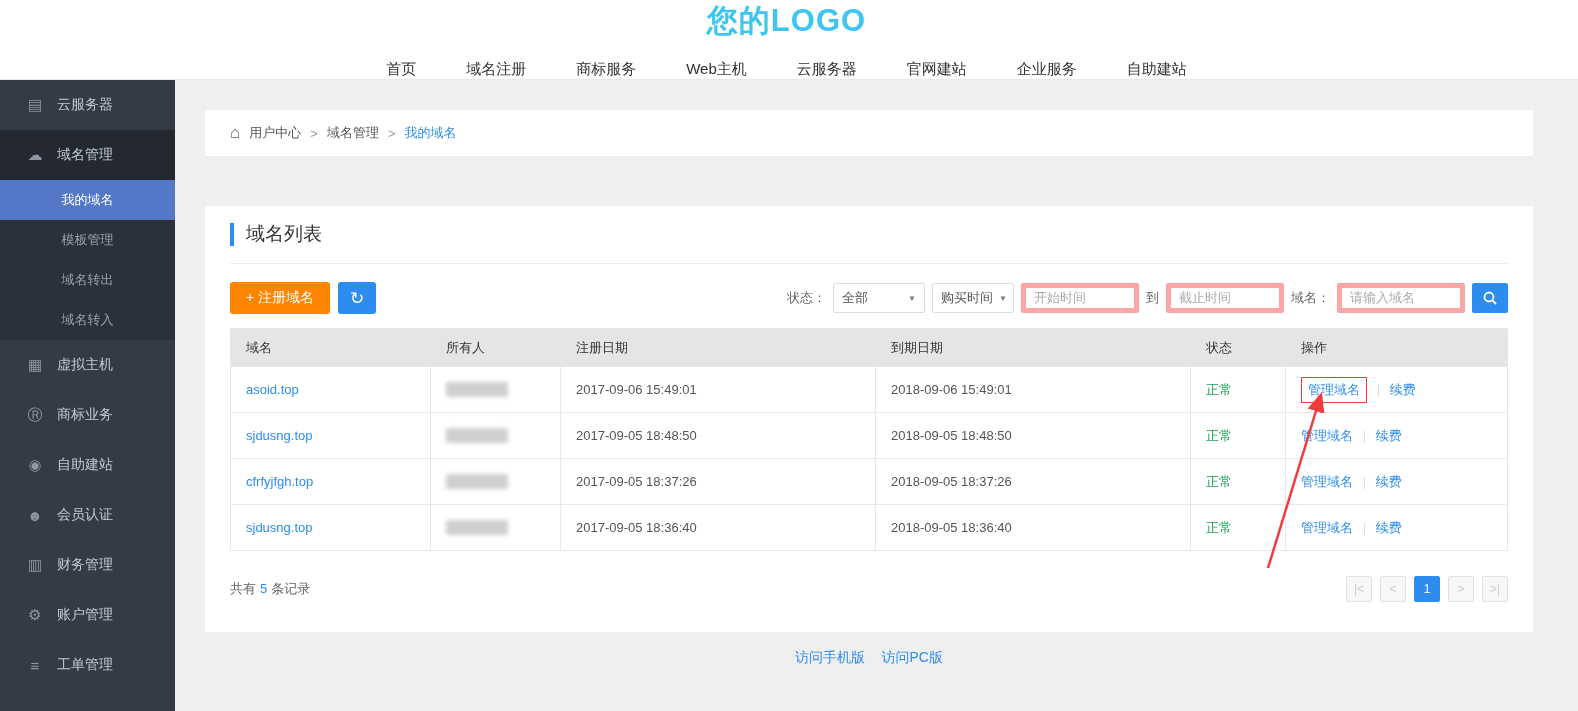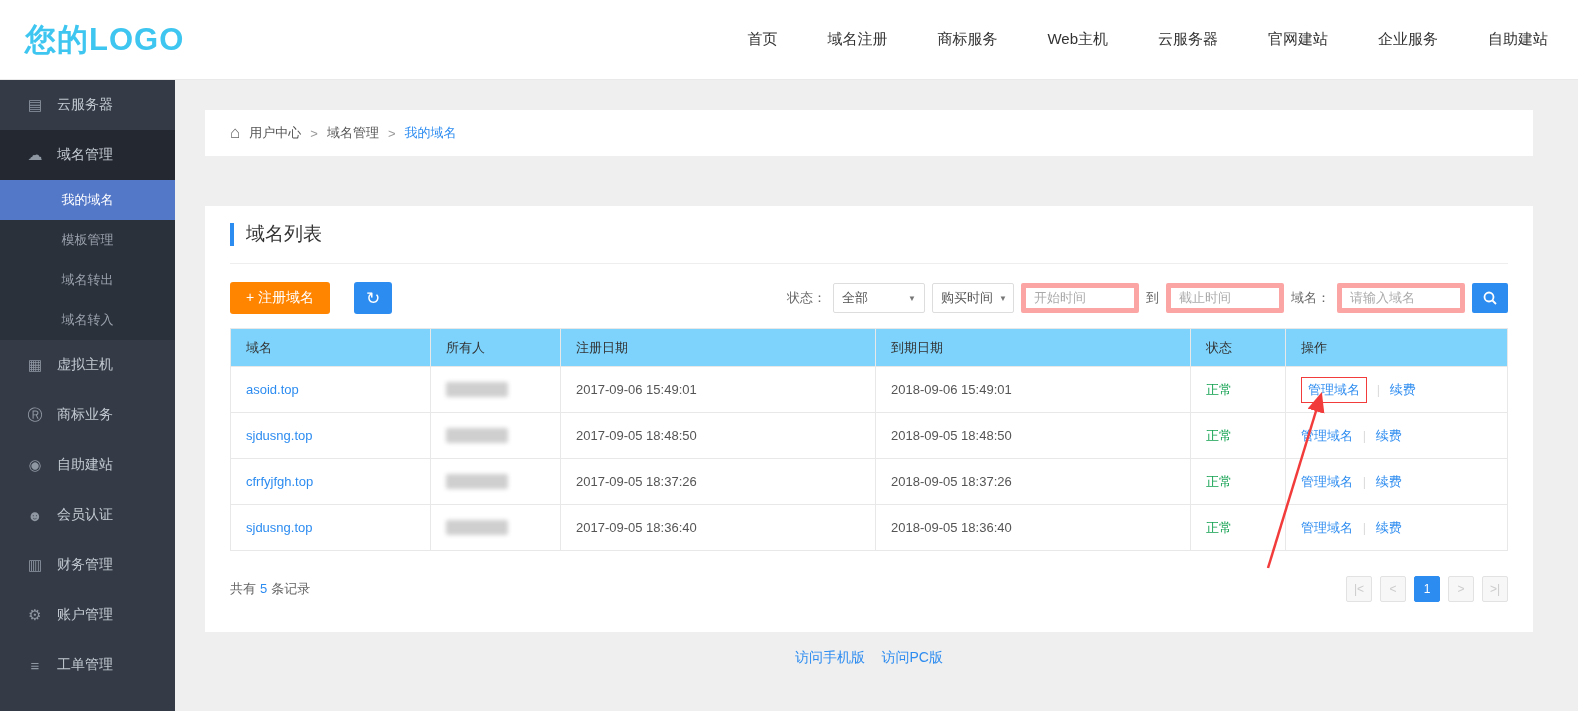--- a/index.html
+++ b/index.html
@@ -10,21 +10,21 @@
     position:relative;
     overflow:hidden;
     color:#333;
   }
   a { text-decoration:none; }
 
   
   .header {
     height:80px; background:#fff; display:flex; align-items:center;
     justify-content:space-between; padding:0 30px 0 25px;
-    border-bottom:1px solid #e9e9e9; position:relative; z-index:2;
+    border-bottom:1px solid #e9e9e9; position:relative; z-index:2;flex-direction:column;
   }
   .logo { font-size:31px; font-weight:bold; color:#3fc6f0; letter-spacing:1px; }
   .nav { display:flex; gap:50px; }
   .nav a { font-size:15px; color:#333; }
 
   
   .sidebar { position:absolute; left:0; top:80px; bottom:0; width:175px; background:#343b46; z-index:2; }
   .side-item { height:50px; display:flex; align-items:center; padding-left:26px; color:#c3c9d1; font-size:14px; cursor:pointer; }
   .side-item .ic { width:18px; margin-right:13px; font-size:15px; color:#8f97a3; text-align:center; }
   .side-item.open { background:#232831; }
@@ -38,33 +38,33 @@
   .breadcrumb .home-ic { color:#666; font-size:17px; }
   .breadcrumb a { color:#555; }
   .breadcrumb .bc-sep { color:#999; }
   .breadcrumb a.current { color:#2d8cf0; }
 
   .card { background:#fff; margin-top:50px; padding:0 25px 30px; }
   .card-title-row { height:58px; display:flex; align-items:center; border-bottom:1px solid #eee; }
   .card-title { font-size:19px; font-weight:normal; color:#333; border-left:4px solid #2d8cf0; padding-left:12px; line-height:1.2; }
 
   .toolbar { display:flex; align-items:center; justify-content:space-between; margin:18px 0 14px; }
-  .toolbar-left { display:flex; align-items:flex-start;gap:16px; }
+  .toolbar-left { display:flex; align-items:flex-start; }
   .btn-orange { background:#ff8400; color:#fff; border:none; height:32px; padding:0 16px; font-size:14px; border-radius:3px; cursor:pointer; font-family:inherit; }
   .btn-refresh { background:#2d8cf0; color:#fff; border:none; width:38px; height:32px; border-radius:3px; font-size:17px; cursor:pointer; margin-left:8px; line-height:1; }
 
   .filters { display:flex; align-items:center; gap:7px; font-size:13px; color:#666; white-space:nowrap; }
   .sel { height:30px; border:1px solid #ddd; background:#fff; display:flex; align-items:center; justify-content:space-between; padding:0 8px; color:#555; cursor:pointer; border-radius:2px; }
   .caret { font-size:8px; color:#777; margin-left:6px; }
   .inp { height:30px; border:5px solid #fca5a5; padding:0 8px; font-size:13px; color:#555; border-radius:2px; font-family:Liberation Serif, serif; }
   .inp::placeholder { color:#aaa; }
   .btn-search { width:36px; height:30px; background:#2d8cf0; border:none; border-radius:2px; cursor:pointer; display:flex; align-items:center; justify-content:center; }
 
   table { width:100%; border-collapse:collapse; font-size:13px; }
-  th { background:#7dd3fc; border:1px solid #e8e8e8; height:38px; text-align:left; padding:0 15px; color:#333; font-weight:normal; }
+  th { background:#e5e5e5; border:1px solid #e8e8e8; height:38px; text-align:left; padding:0 15px; color:#333; font-weight:normal; }
   td { border:1px solid #e8e8e8; height:46px; padding:0 15px; color:#555; }
   a.link { color:#2d8cf0; }
   .status { color:#17a354; }
   .blurred { width:62px; height:15px; background:#cfcfcf; border-radius:2px; filter:blur(2px); }
   .act-sep { color:#ddd; margin:0 6px; }
   .red-box { border:1px solid #f23c3c; padding:3px 6px; display:inline-block; }
 
   .table-footer { display:flex; justify-content:space-between; align-items:center; margin-top:25px; }
   .summary { font-size:13px; color:#666; }
   .summary .count { color:#2d8cf0; margin:0 4px; }

